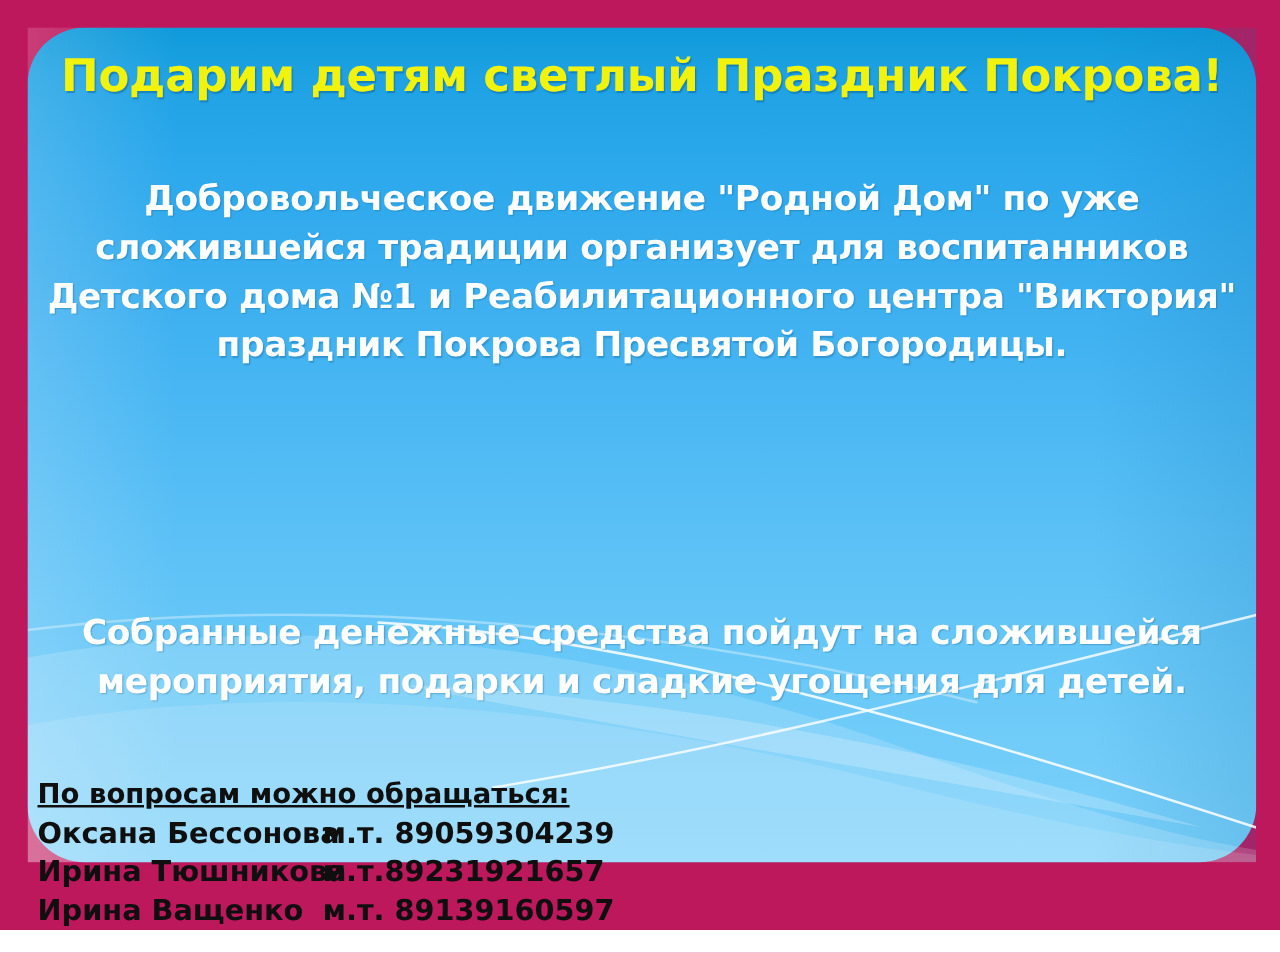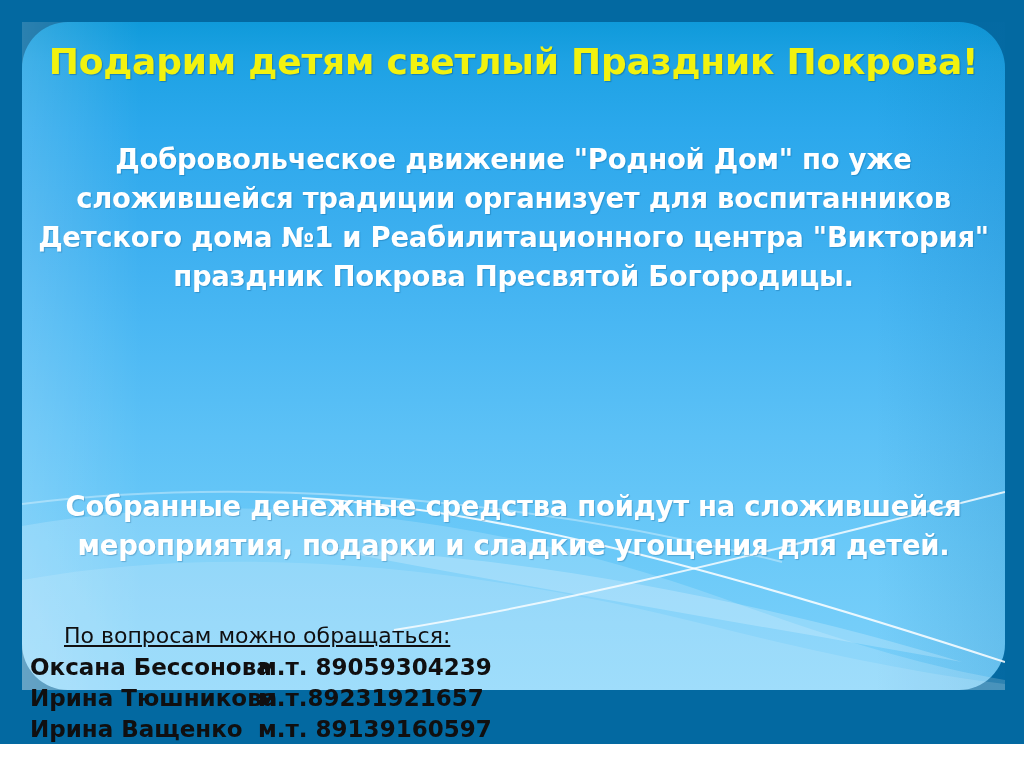--- a/index.html
+++ b/index.html
@@ -15,21 +15,21 @@
     font-family: "Liberation Sans", "DejaVu Sans", sans-serif;
     position: relative;
   }
 
   
   #slide {
     position: absolute;
     inset: 0;
     width: 1024px;
     height: 744px;
-    background: #0369a1;
+    background: #be185d;
   }
 
   
   #panel-wrap {
     position: absolute;
     left: 22px;
     top: 22px;
     width: 983px;
     height: 668px;
     overflow: hidden;
@@ -126,28 +126,27 @@
   #contacts {
     position: absolute;
     left: 30px;
     top: 622px;
     width: 560px;
     font-family: "DejaVu Sans", "Liberation Sans", sans-serif;
     color: #100f10;
     z-index: 5;
   }
   #contacts-heading {
-    font-weight: normal;
+    font-weight: bold;
     font-size: 22px;
     line-height: 28px;
     text-decoration: underline;
     text-underline-offset: 2px;
     margin-bottom: 2px;
     white-space: nowrap;
-    margin-left: 34px;
   }
   .contact-row {
     display: flex;
     align-items: baseline;
     font-weight: bold;
     font-size: 23px;
     line-height: 31px;
     white-space: nowrap;
   }
   .contact-name {

